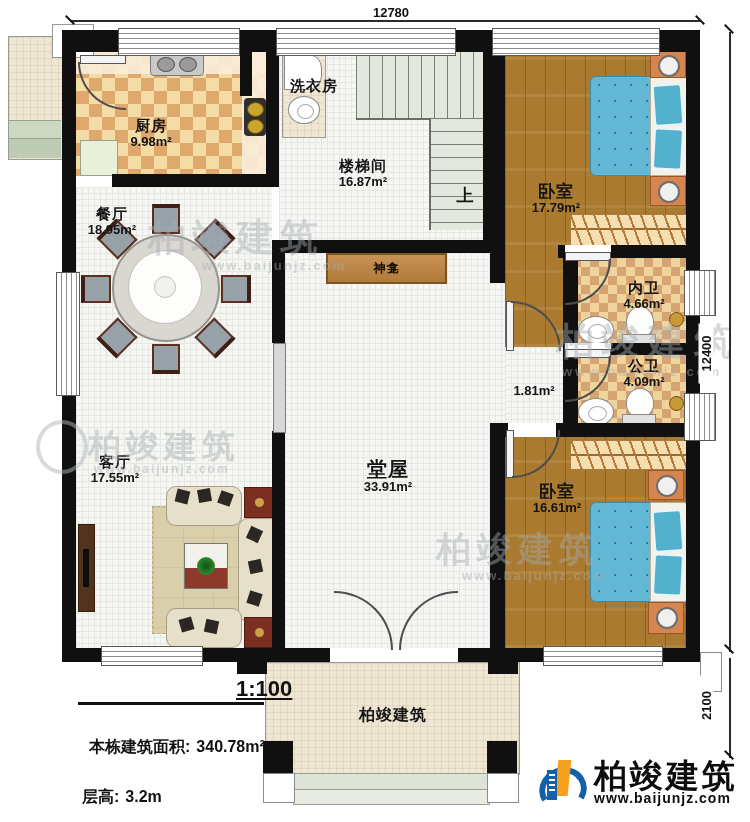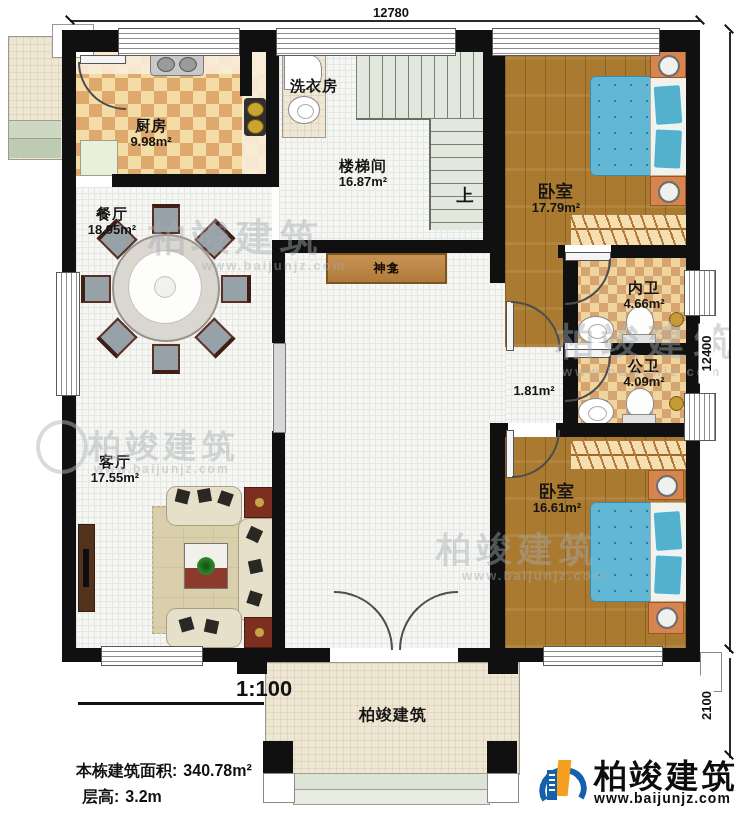--- a/index.html
+++ b/index.html
@@ -290,20 +290,24 @@
     <span class="rname small">内卫</span>
     <span class="rarea">4.66m²</span>
   </div>
   <div class="rlabel" style="left:616px;top:358px;width:56px;">
     <span class="rname small">公卫</span>
     <span class="rarea">4.09m²</span>
   </div>
   <div class="rlabel" style="left:503px;top:384px;width:62px;font-size:13px;">
     <span>1.81m²</span>
   </div>
+  <div class="rlabel" style="left:346px;top:458px;width:84px;">
+    <span class="rname big">堂屋</span>
+    <span class="rarea">33.91m²</span>
+  </div>
   <div class="rlabel" style="left:82px;top:454px;width:66px;">
     <span class="rname small">客厅</span>
     <span class="rarea">17.55m²</span>
   </div>
   <div class="rlabel" style="left:524px;top:482px;width:66px;">
     <span class="rname">卧室</span>
     <span class="rarea">16.61m²</span>
   </div>
   <div class="rlabel" style="left:338px;top:706px;width:110px;">
     <span class="rname small" style="font-size:16px;">柏竣建筑</span>
@@ -326,23 +330,23 @@
 
   <div class="dimline" style="left:729px;top:32px;width:2px;height:620px;"></div>
   <div class="tick" style="left:723px;top:28px;"></div>
   <div class="tick" style="left:723px;top:648px;"></div>
   <div class="dimtext vtext" style="left:676px;top:346px;width:60px;">12400</div>
 
   <div class="dimline" style="left:729px;top:658px;width:2px;height:100px;"></div>
   <div class="tick" style="left:723px;top:754px;"></div>
   <div class="dimtext vtext" style="left:676px;top:698px;width:60px;">2100</div>
 
-  <div class="tb-scale" style="left:236px;top:676px;">1:100</div>
+  <div class="tb-scale" style="left:236px;top:676px;text-decoration:underline;">1:100</div>
   <div class="tb-rule" style="left:78px;top:702px;width:186px;height:3px;"></div>
-  <div class="tb-row" style="left:76px;top:737px;margin-top:24px;">
+  <div class="tb-row" style="left:89px;top:737px;">
     <span>本栋建筑面积:</span><span class="v">340.78m²</span>
   </div>
   <div class="tb-row" style="left:82px;top:787px;">
     <span>层高:</span><span class="v">3.2m</span>
   </div>
 
   <div class="abs" style="left:535px;top:754px;width:52px;height:56px;z-index:70;">
     <svg width="52" height="56" viewBox="0 0 52 56">
       <path d="M10 46 A 21 19 -20 1 1 46 44" fill="none" stroke="#1460aa" stroke-width="6"></path>
       <rect x="24" y="6" width="13" height="36" fill="#f5a01e" transform="skewX(-6)"></rect>

